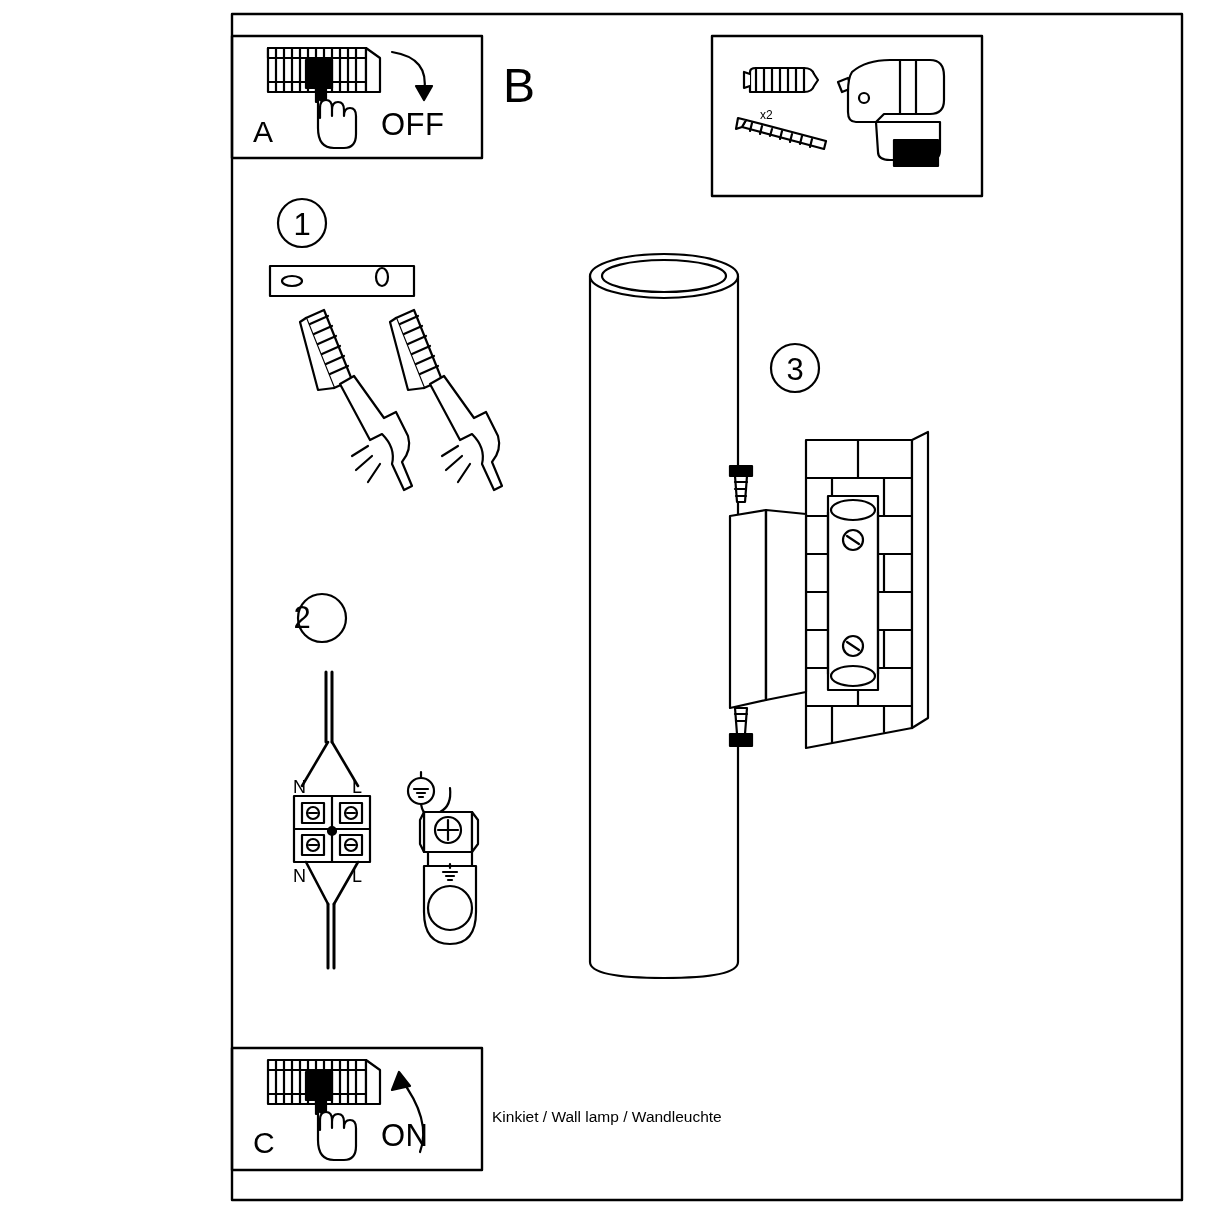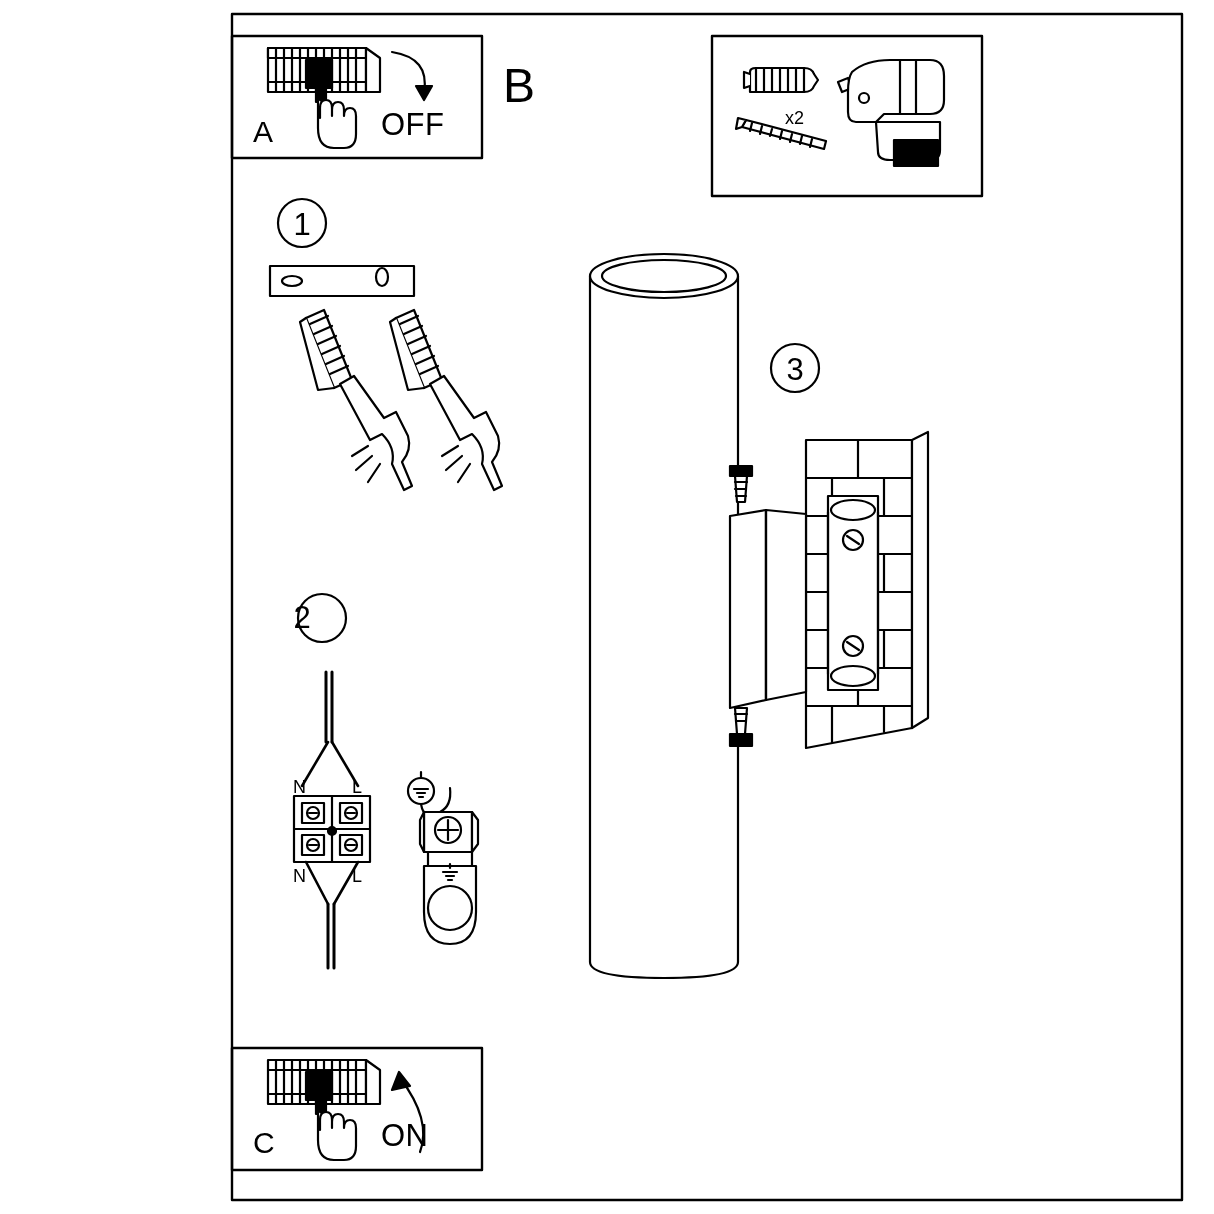--- a/index.html
+++ b/index.html
@@ -29,21 +29,21 @@
     position: absolute;
     font-family: "Liberation Sans", sans-serif;
     color: #000;
     white-space: nowrap;
   }
   .lbl-A  { left: 253px; top: 115px;  font-size: 30px; }
   .lbl-C  { left: 253px; top: 1126px; font-size: 30px; }
   .lbl-B  { left: 503px; top: 58px;   font-size: 48px; font-weight: 400; }
   .lbl-off{ left: 381px; top: 107px;  font-size: 31px; font-weight: normal; letter-spacing: 0.5px; }
   .lbl-on { left: 381px; top: 1118px; font-size: 31px; font-weight: normal; letter-spacing: 0.5px; }
-  .lbl-x2 { left: 785px; top: 108px;  font-size: 18px; }
+  .lbl-x2 { left: 760px; top: 108px;  font-size: 12px; }
   .num {
     position: absolute;
     font-size: 31px;
     text-align: center;
     width: 50px;
   }
   .num-1 { left: 277px; top: 207px; }
   .num-2 { left: 277px; top: 600px; }
   .num-3 { left: 770px; top: 352px; }
   .nlbl { position: absolute; font-size: 18px; }
@@ -341,15 +341,16 @@
   <div class="lbl num num-1">1</div>
   <div class="lbl num num-2">2</div>
   <div class="lbl num num-3">3</div>
 
   <div class="lbl nlbl n-tl">N</div>
   <div class="lbl nlbl n-tr">L</div>
   <div class="lbl nlbl n-bl">N</div>
   <div class="lbl nlbl n-br">L</div>
 
   <div class="caption">
+    <div>Kinkiet / Wall lamp / Wandleuchte</div>
   </div>
 
 </div>
 
 </body></html>

